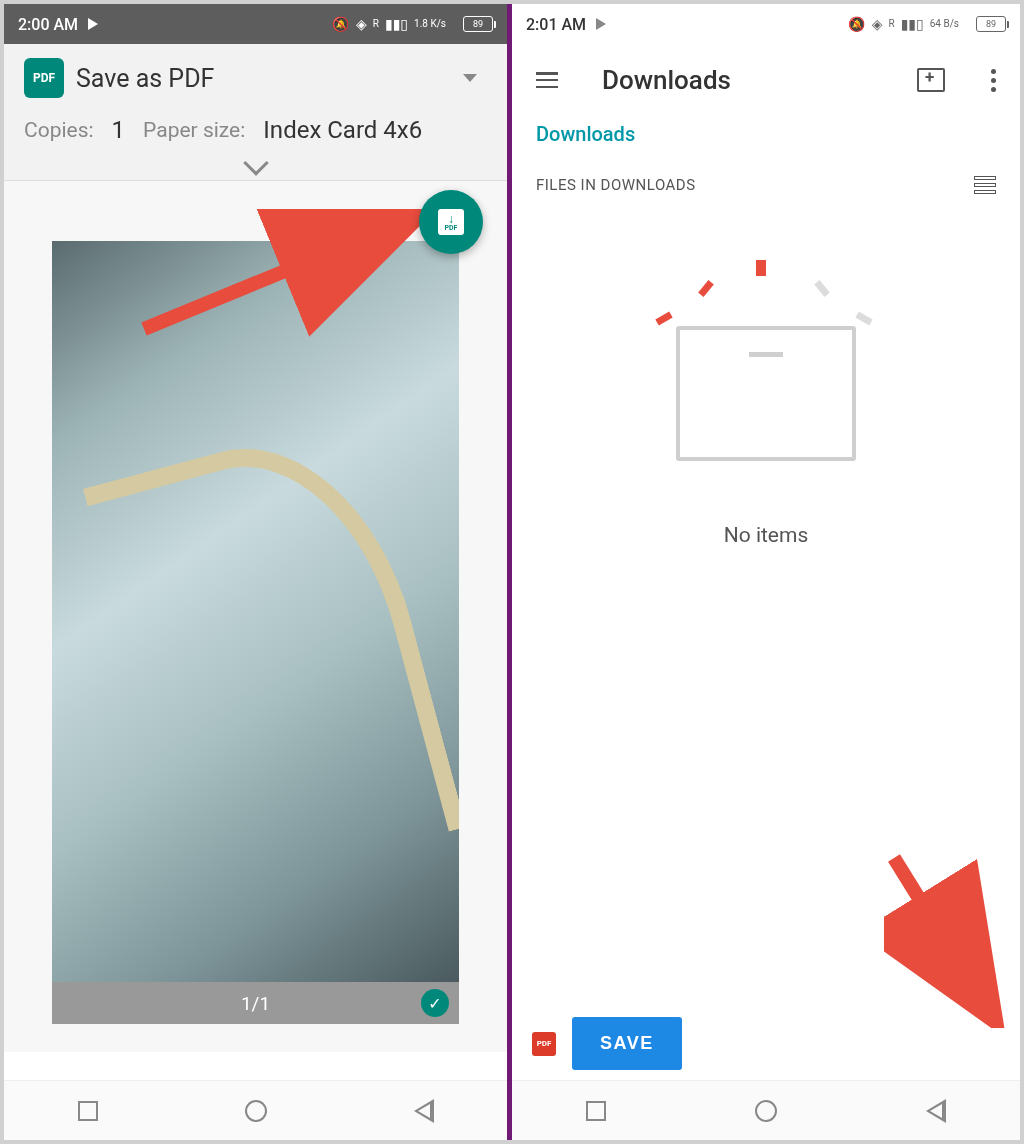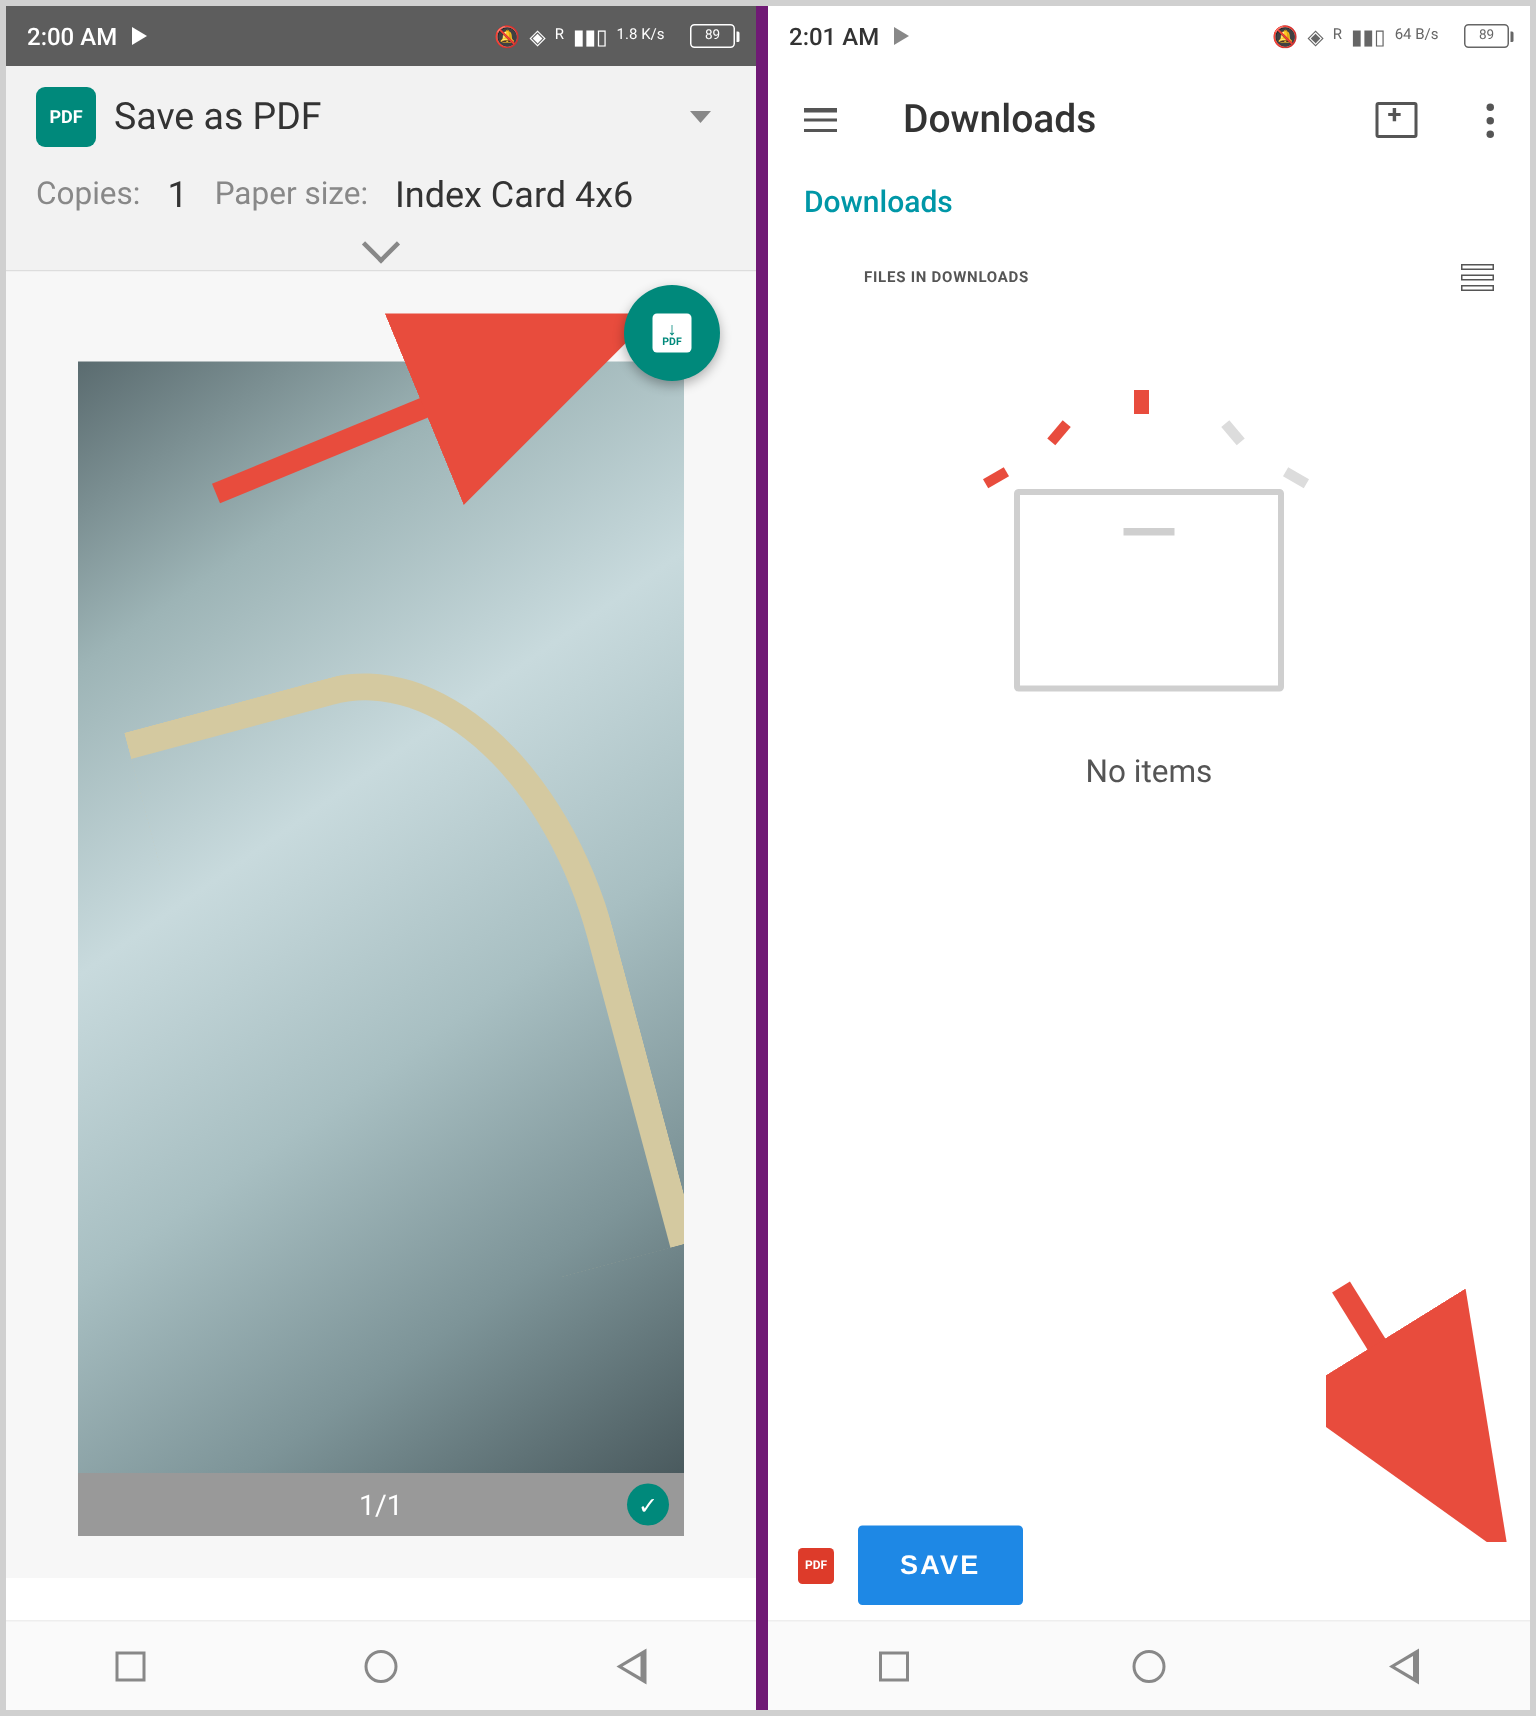--- a/index.html
+++ b/index.html
@@ -1,19 +1,19 @@
 <!DOCTYPE html>
 <html><head>
 <meta charset="utf-8">
 <style>
 * { margin: 0; padding: 0; box-sizing: border-box; }
 body { font-family: Roboto, Arial, sans-serif; background: #fff; width: 1024px; height: 1144px; position: relative; }
 .container { display: flex; width: 1024px; height: 1144px; border: 4px solid #d0d0d0; }
 .phone { width: 50%; height: 100%; position: relative; background: #fff; }
-.phone-left { border-right: 8px solid #701a75; }
+.phone-left { border-right: 5px solid #701a75; }
 
 
 .status-bar { height: 40px; display: flex; align-items: center; justify-content: space-between; padding: 0 14px; font-size: 16px; color: #fff; }
 .status-left { background: #5d5d5d; }
 .status-right { background: #fff; color: #333; }
 .status-time { font-weight: 500; }
 .status-icons { display: flex; align-items: center; gap: 6px; font-size: 14px; }
 .play-icon { width: 0; height: 0; border-left: 10px solid currentColor; border-top: 6px solid transparent; border-bottom: 6px solid transparent; }
 .status-right .play-icon { border-left-color: #888; }
 .sig-text { font-size: 10px; line-height: 1; }
@@ -49,35 +49,35 @@
 .hamburger { width: 22px; height: 16px; display: flex; flex-direction: column; justify-content: space-between; }
 .hamburger span { height: 2.5px; background: #555; }
 .dl-title { font-size: 26px; font-weight: 500; color: #333; flex: 1; margin-left: 20px; }
 .folder-plus { width: 28px; height: 24px; border: 2.5px solid #555; border-radius: 2px; position: relative; margin-right: 22px; }
 .folder-plus::before { content: '+'; position: absolute; top: -3px; left: 6px; font-size: 17px; color: #555; font-weight: bold; }
 .dots-vert { display: flex; flex-direction: column; gap: 4px; }
 .dots-vert span { width: 5px; height: 5px; border-radius: 50%; background: #555; }
 
 .breadcrumb { padding: 6px 24px 18px; color: #0097a7; font-size: 20px; font-weight: 500; }
 .section-header { display: flex; justify-content: space-between; align-items: center; padding: 12px 24px; }
-.section-title { font-size: 10px; color: #555; font-weight: 700; letter-spacing: 0.5px; margin-left: 40px; }
+.section-title { font-size: 15px; color: #555; font-weight: 400; letter-spacing: 0.5px; }
 .list-icon { width: 22px; height: 18px; display: flex; flex-direction: column; justify-content: space-between; }
 .list-icon span { height: 4px; border: 1.5px solid #555; }
 
 .empty-state { display: flex; flex-direction: column; align-items: center; justify-content: center; padding: 80px 0 40px; }
 .empty-box { width: 180px; height: 135px; border: 4px solid #cfcfcf; border-radius: 3px; position: relative; margin-top: 40px; }
 .empty-box::before { content: ''; position: absolute; top: 22px; left: 50%; transform: translateX(-50%); width: 34px; height: 5px; background: #cfcfcf; }
 .confetti { position: absolute; width: 220px; height: 80px; top: -75px; left: -24px; }
 .cf { position: absolute; width: 16px; height: 7px; }
 .cf1 { background: #e84c3d; left: 0; top: 60px; transform: rotate(-30deg); }
 .cf2 { background: #e84c3d; left: 42px; top: 30px; transform: rotate(-50deg); }
 .cf3 { background: #e84c3d; left: 100px; top: 5px; width: 10px; height: 16px; }
 .cf4 { background: #dcdcdc; left: 158px; top: 30px; transform: rotate(50deg); }
 .cf5 { background: #dcdcdc; left: 200px; top: 60px; transform: rotate(30deg); }
-.empty-text { margin-top: 42px; font-size: 21px; color: #555; }
+.empty-text { margin-top: 62px; font-size: 21px; color: #555; }
 
 .save-row { position: absolute; bottom: 60px; left: 0; right: 0; padding: 10px 20px; display: flex; align-items: center; gap: 16px; }
 .pdf-small { width: 24px; height: 24px; background: #dd3b2a; border-radius: 3px; display: flex; align-items: center; justify-content: center; color: #fff; font-size: 8px; font-weight: bold; }
 .filename-box { flex: 1; border: 4px solid #e84c3d; padding: 8px 14px 4px; position: relative; }
 .filename-input { width: 100%; border: none; border-bottom: 2px solid #0097a7; font-size: 23px; color: #333; outline: none; padding-bottom: 4px; background: transparent; }
 .save-btn { background: #1e88e5; color: #fff; border: none; padding: 16px 28px; font-size: 18px; font-weight: 600; letter-spacing: 1.5px; border-radius: 3px; }
 
 .arrow-red-2 { position: absolute; right: 6px; bottom: 112px; width: 130px; height: 180px; z-index: 9; pointer-events: none; }
 
 

